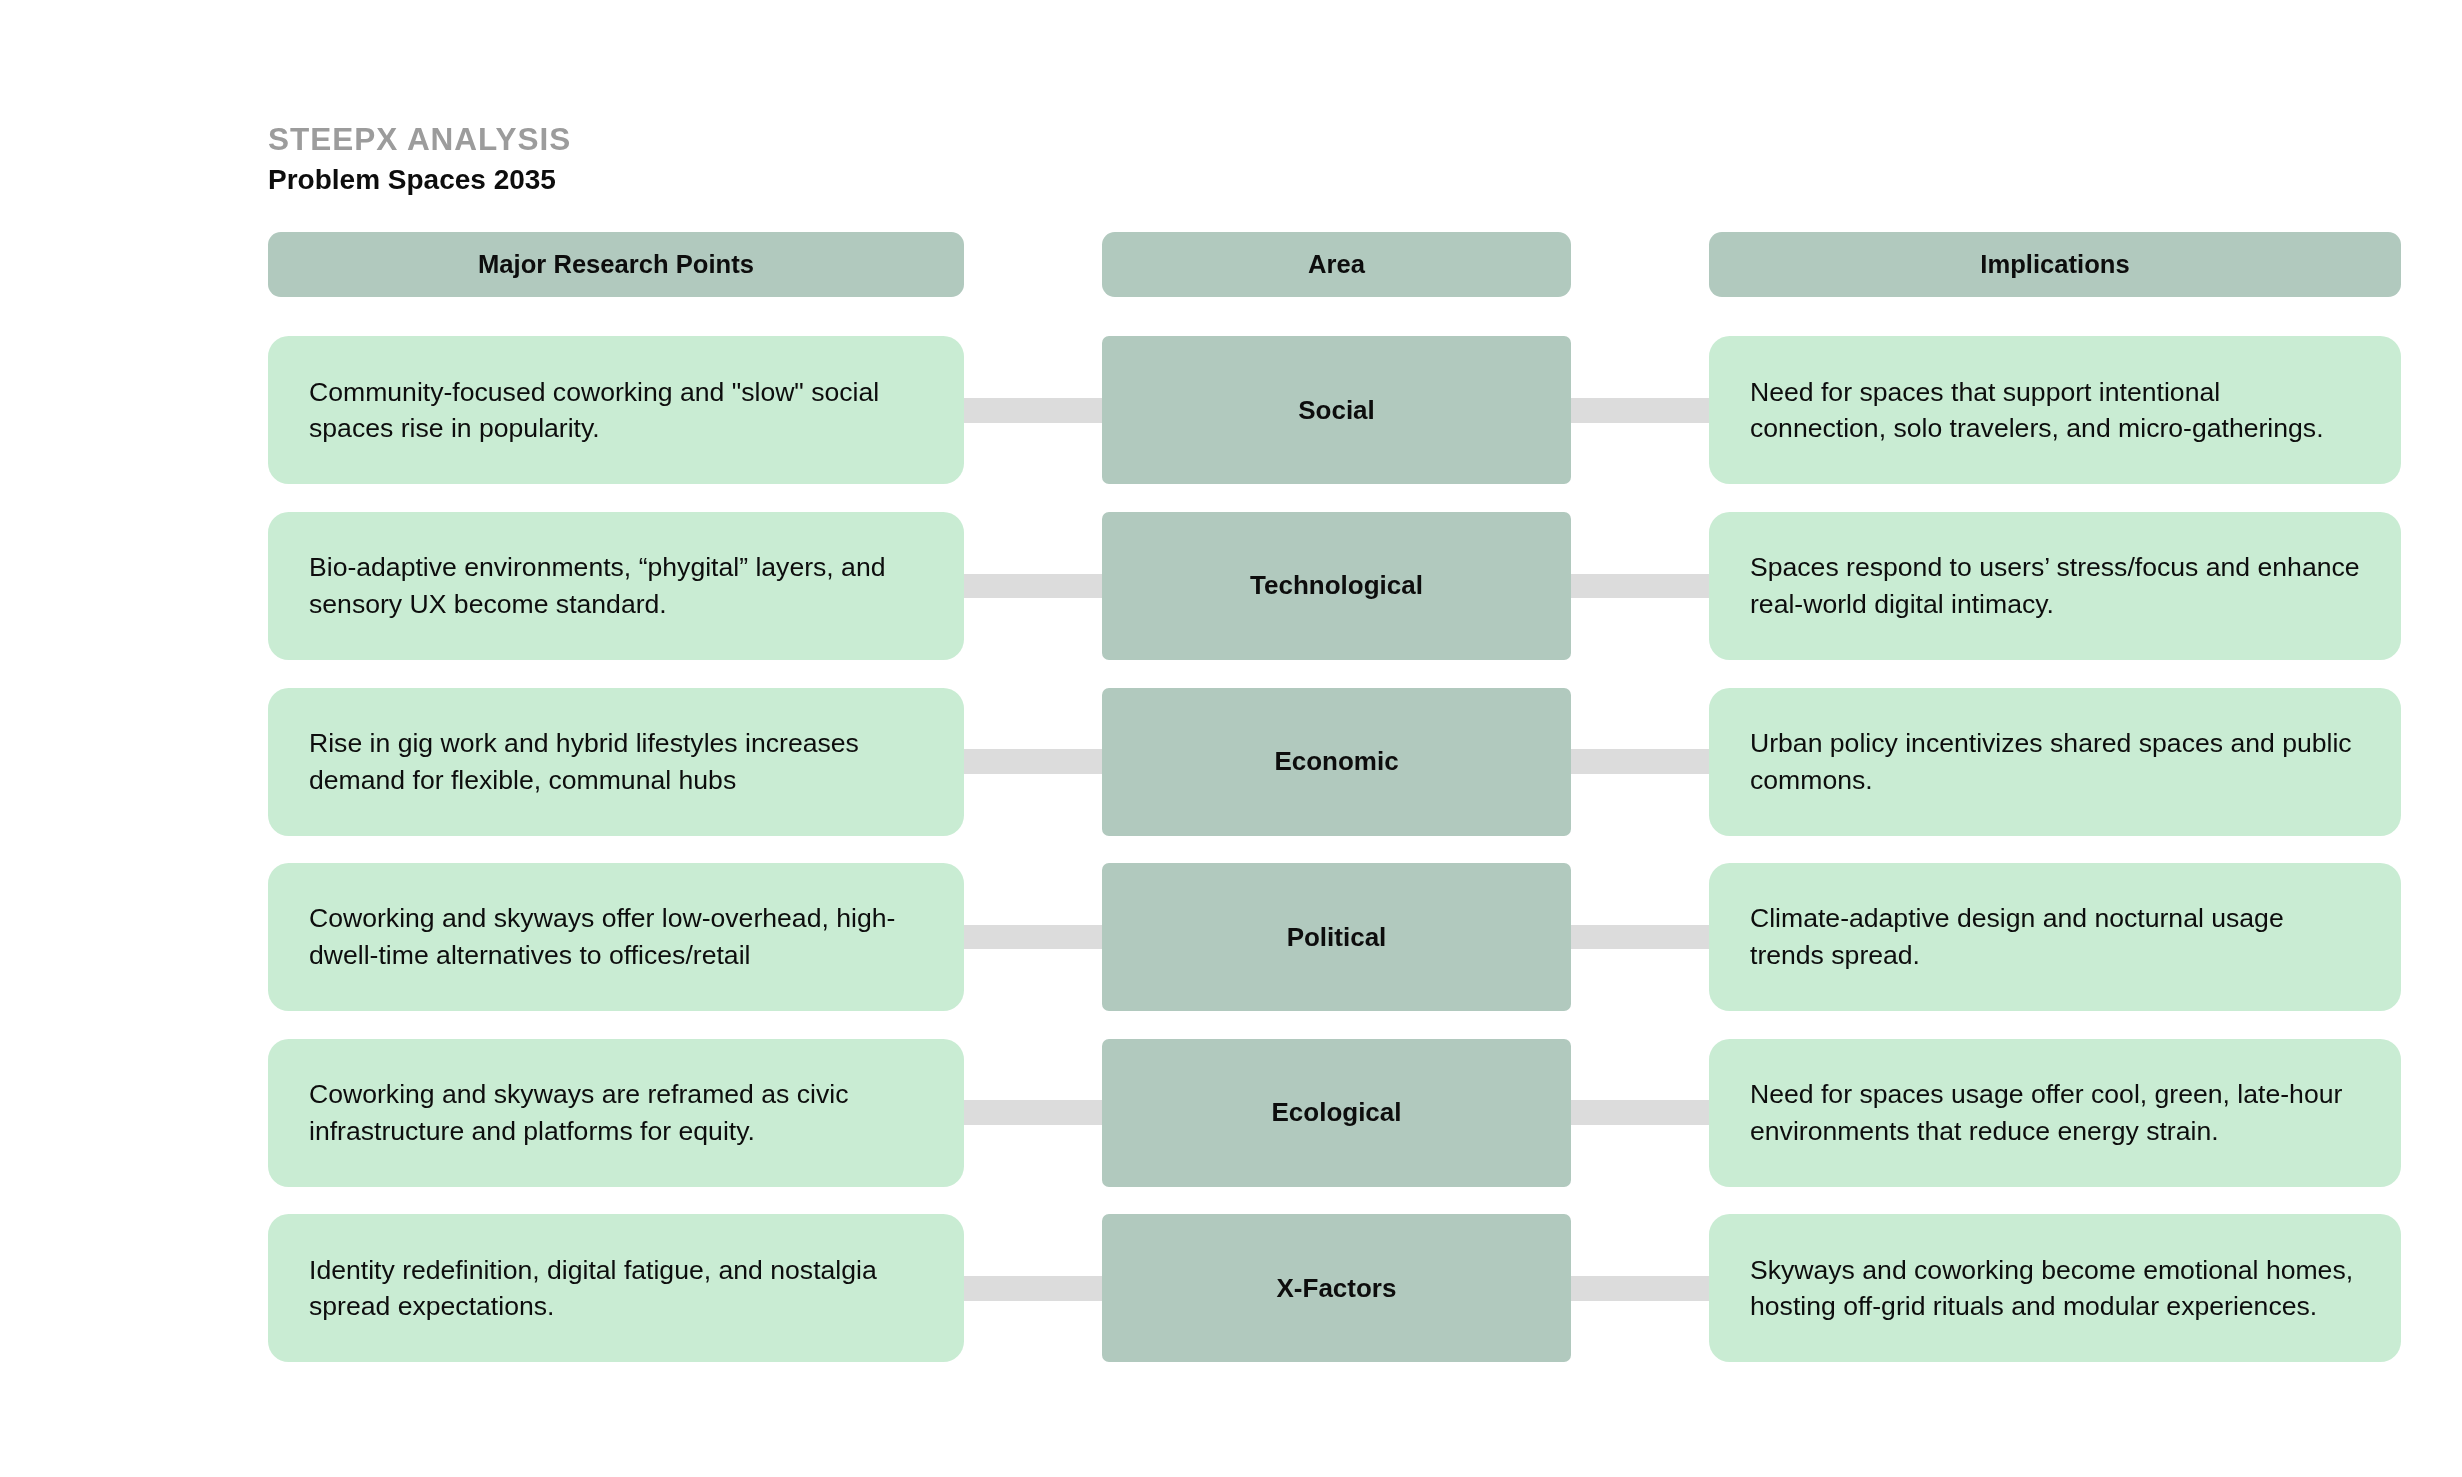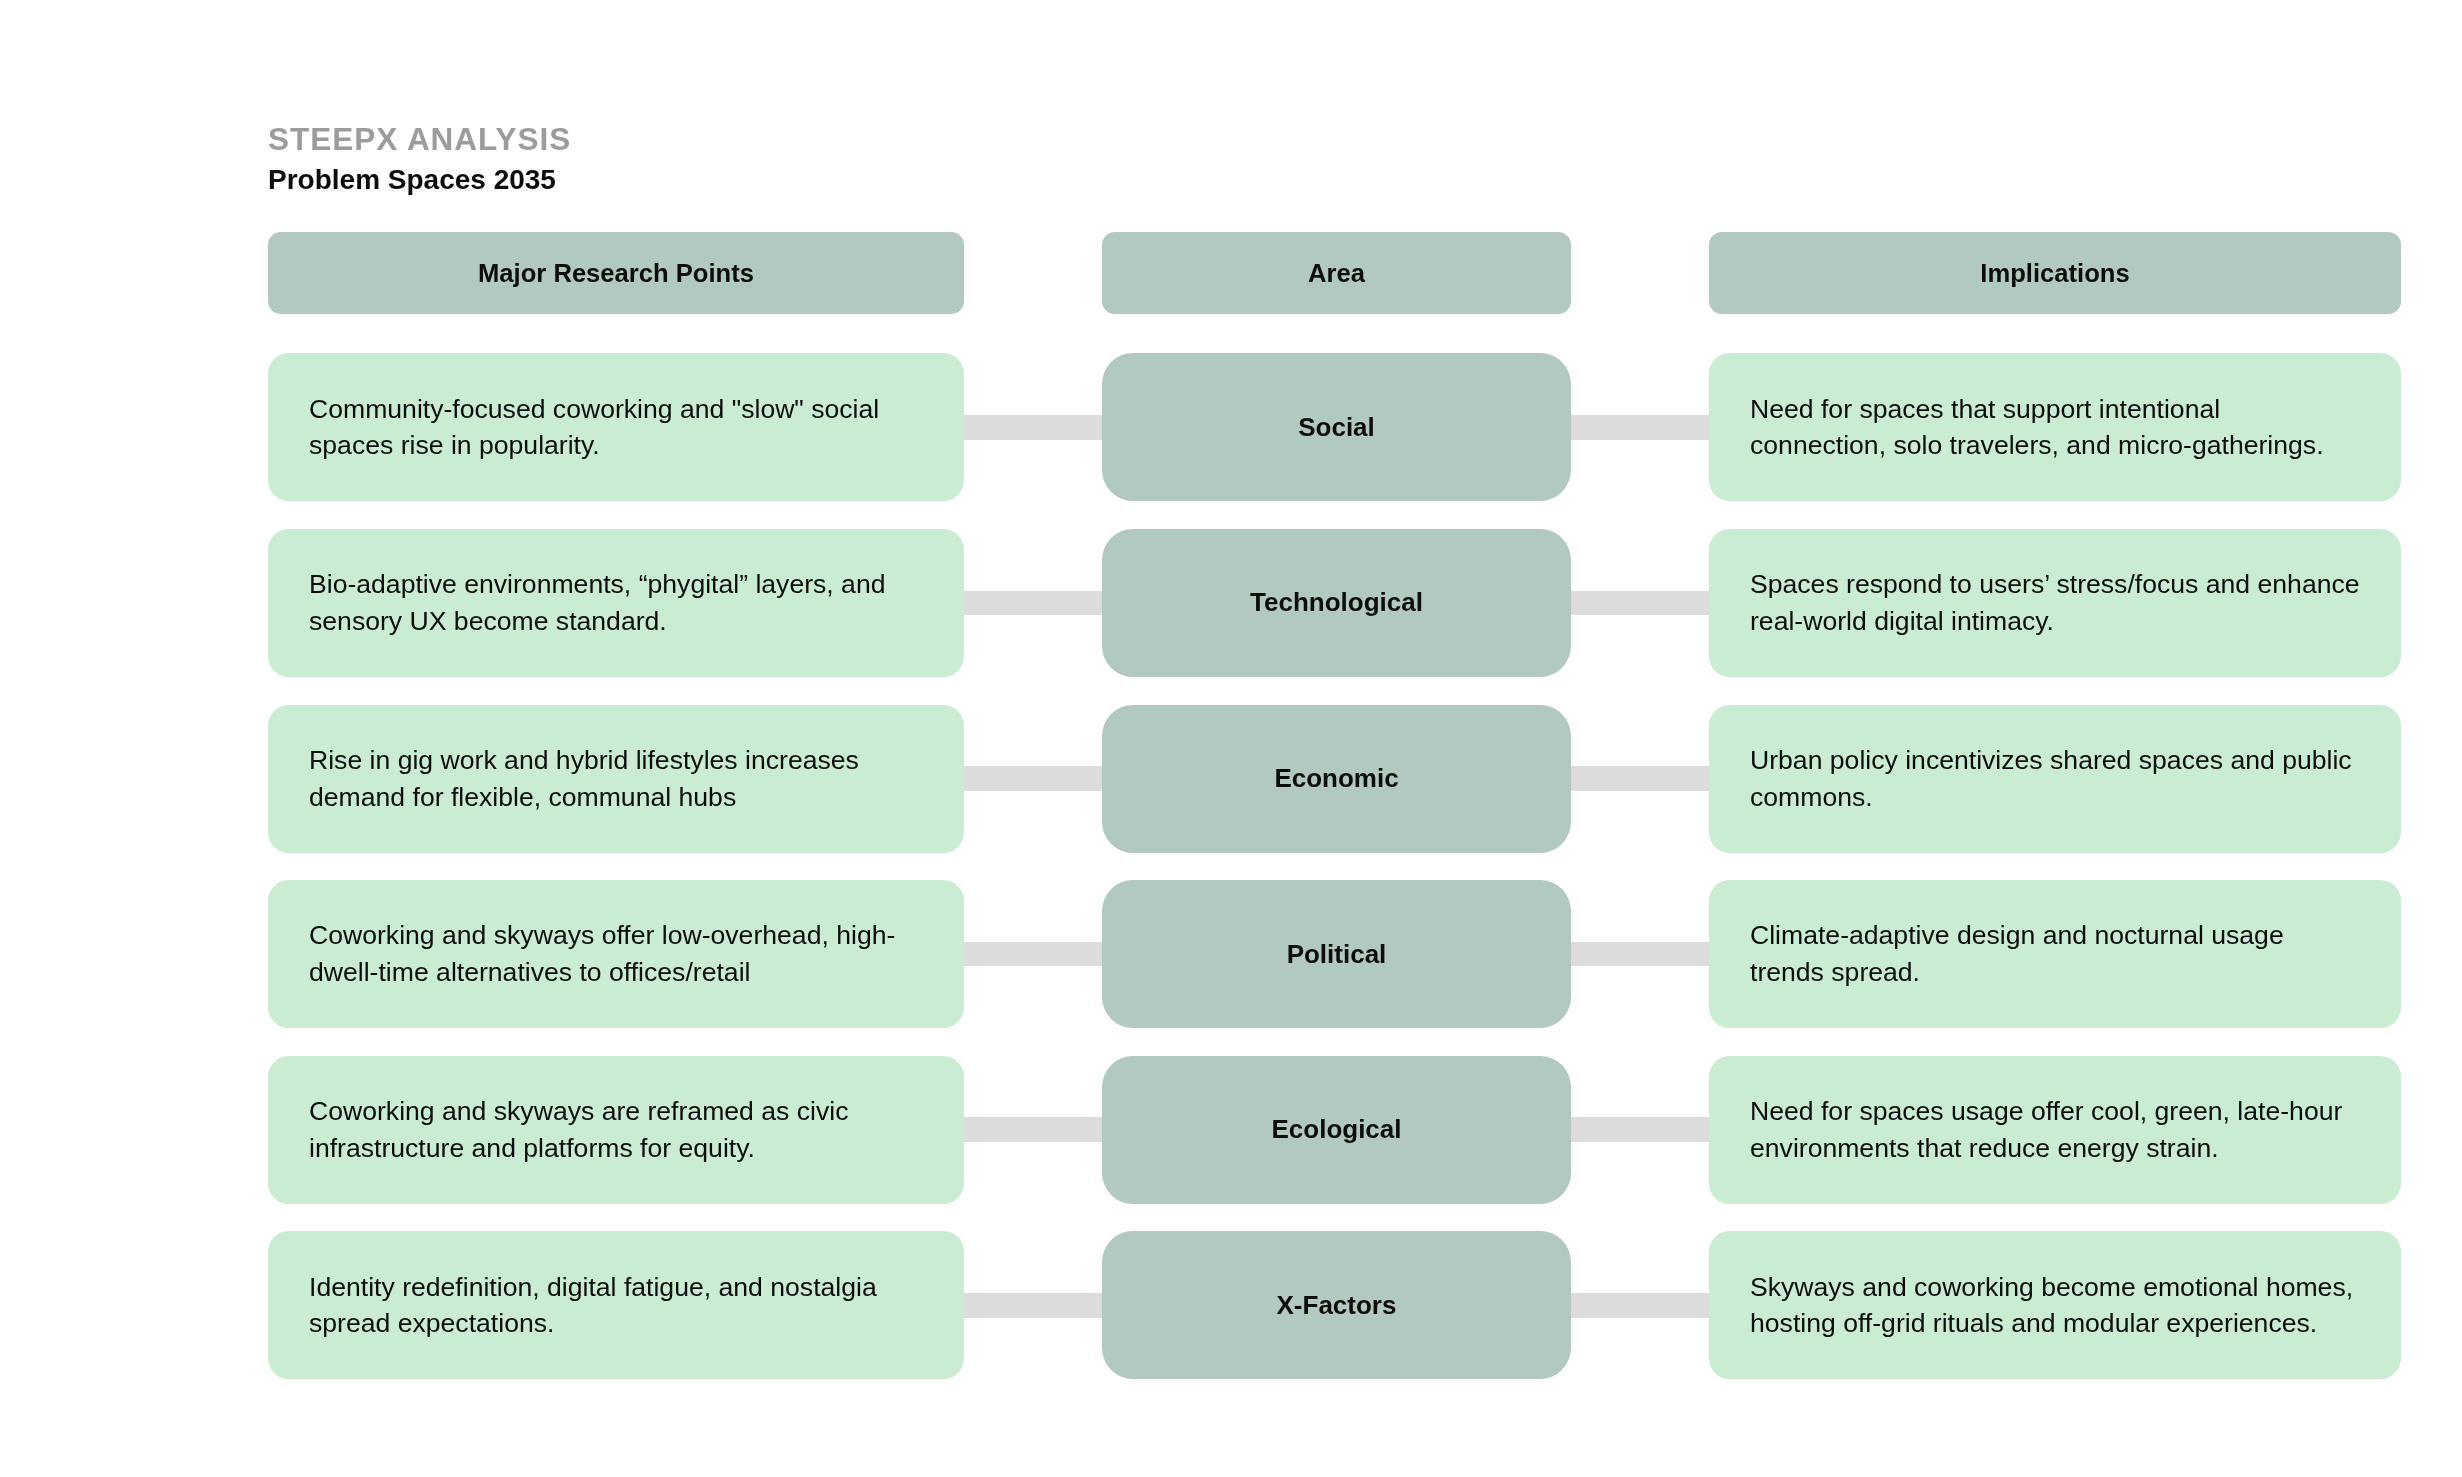--- a/index.html
+++ b/index.html
@@ -39,42 +39,42 @@
   .header-grid {
     margin-top: 37px;
   }
   .rows-grid {
     margin-top: 39px;
     row-gap: 27.6px;
   }
   .hdr {
     background: #b1c9be;
     border-radius: 12.8px;
-    height: 82px;
+    height: 65px;
     display: flex;
     align-items: center;
     justify-content: center;
     font-size: 25.6px;
     font-weight: 700;
   }
   .card {
     background: #c9ecd3;
     border-radius: 20.7px;
     min-height: 148px;
     box-sizing: border-box;
     padding: 20.7px 41px;
     display: flex;
     align-items: center;
     font-size: 26.6px;
     font-weight: 400;
     line-height: 1.38;
   }
   .area-card {
     background: #b1c9be;
-    border-radius: 31px;
+    border-radius: 7px;
     min-height: 148px;
     display: flex;
     align-items: center;
     justify-content: center;
     font-size: 26px;
     font-weight: 700;
     text-align: center;
   }
   .gap-cell {
     display: flex;

